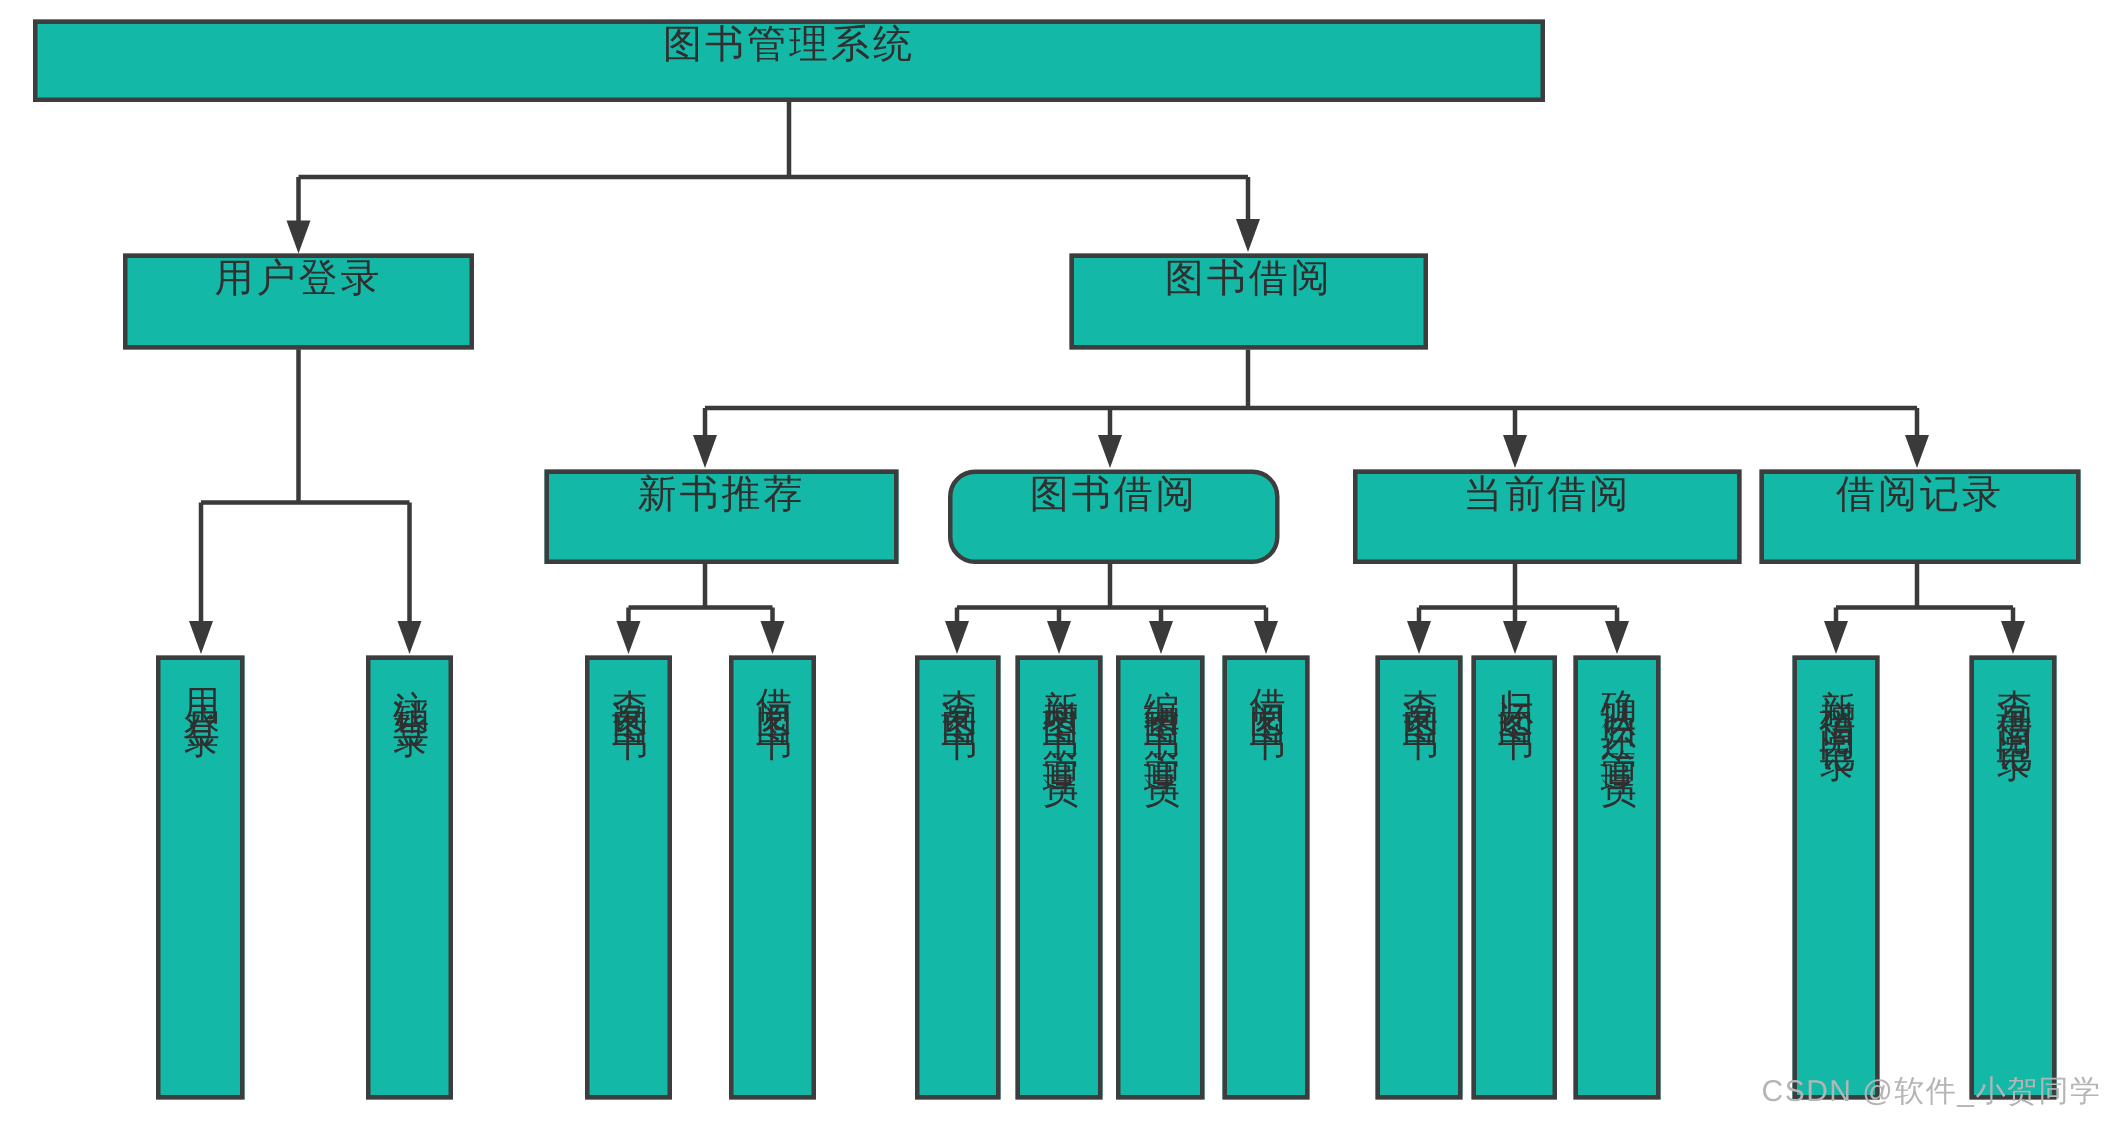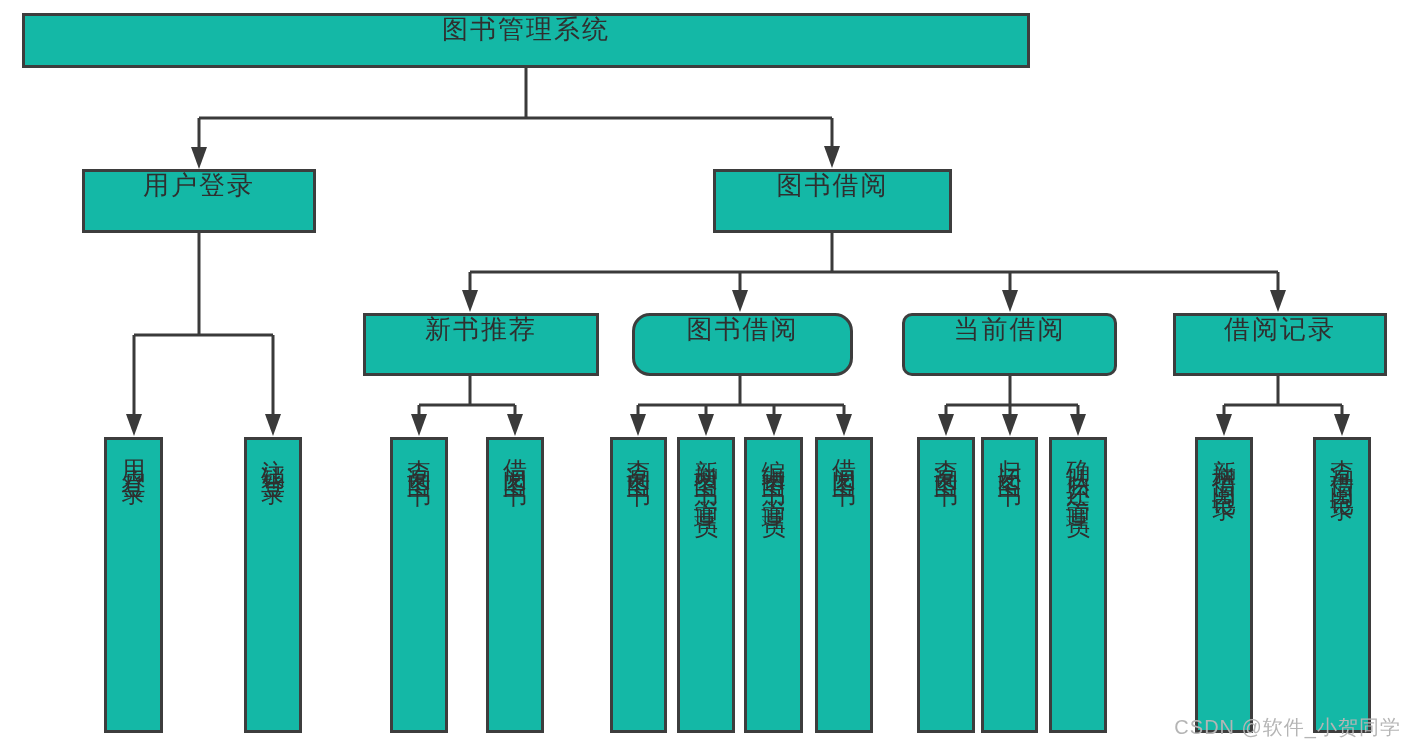--- a/index.html
+++ b/index.html
@@ -83,21 +83,21 @@
   <div class="node lvl2" style="left:713px;width:239px;">
     <span class="hlabel">图书借阅</span>
   </div>
 
   <div class="node lvl3" style="left:363px;width:236px;">
     <span class="hlabel">新书推荐</span>
   </div>
   <div class="node lvl3" style="left:632px;width:221px;border-radius:18px;">
     <span class="hlabel">图书借阅</span>
   </div>
-  <div class="node lvl3" style="left:902px;width:215px;border-radius:10px;">
+  <div class="node lvl3" style="left:902px;width:259px;">
     <span class="hlabel">当前借阅</span>
   </div>
   <div class="node lvl3" style="left:1173px;width:214px;">
     <span class="hlabel">借阅记录</span>
   </div>
 
   <div class="node leaf" style="left:104px;width:59px;">
     <span class="vtext">用户登录</span>
   </div>
   <div class="node leaf" style="left:244px;width:58px;">

